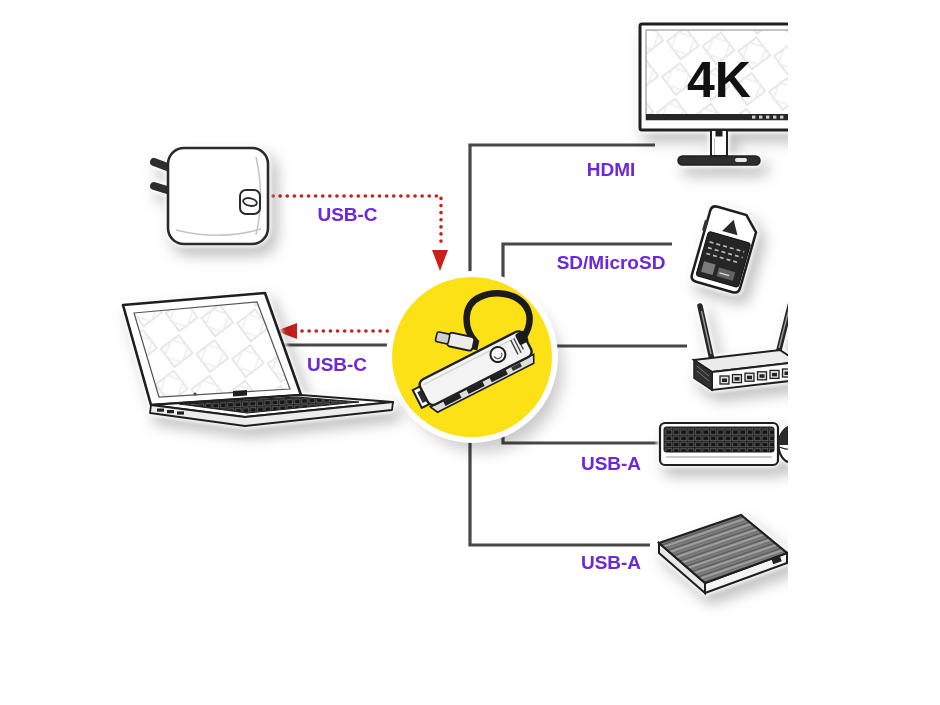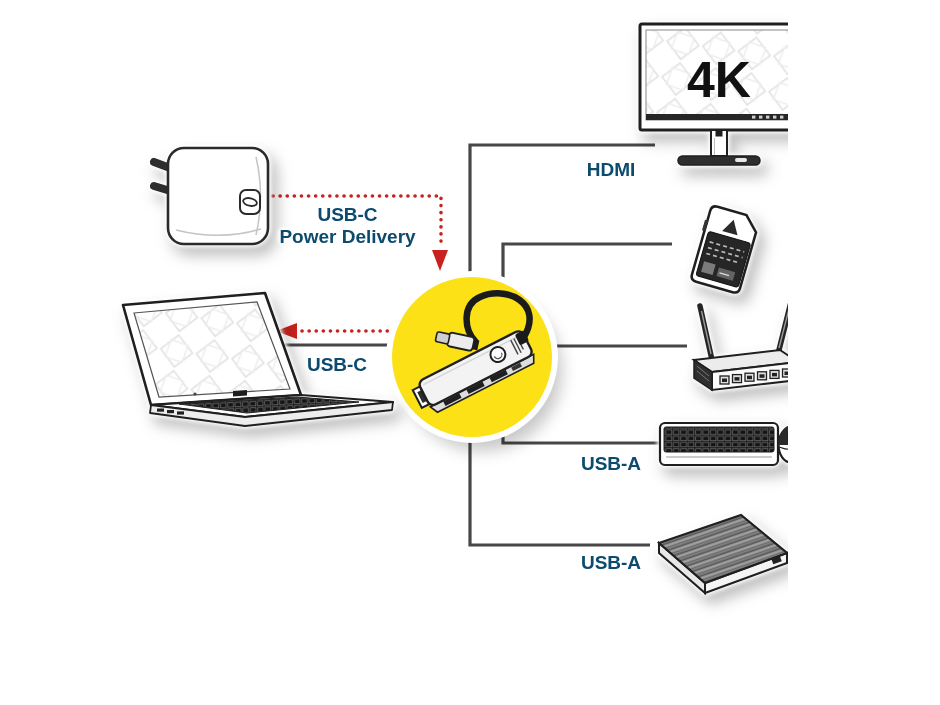--- a/index.html
+++ b/index.html
@@ -12,21 +12,21 @@
   .device{
     position:absolute;z-index:3;
     filter:drop-shadow(0 0 2.5px #fff) drop-shadow(0 0 2px #fff) drop-shadow(6px 8px 7px rgba(0,0,0,.26));
   }
   .hub-circle{
     position:absolute;left:392px;top:277px;width:160px;height:160px;border-radius:50%;
     background:#FBE116;z-index:2;
     box-shadow:0 0 0 6px #ffffff, 10px 14px 16px rgba(0,0,0,.22);
   }
   .label{
-    position:absolute;z-index:4;font-weight:700;font-size:19px;line-height:22px;color:#0c4a6e;
+    position:absolute;z-index:4;font-weight:700;font-size:19px;line-height:22px;color:#6d28d9;
     text-align:center;white-space:nowrap;
     text-shadow:0 0 4px #fff,0 0 4px #fff,0 0 4px #fff,0 0 6px #fff,0 0 6px #fff,0 0 8px #fff;
   }
   .label-power{left:240px;top:204px;width:215px;}
   .label-usbc-laptop{left:292px;top:354px;width:90px;}
   .label-hdmi{left:551px;top:159px;width:120px;}
   .label-sd{left:546px;top:252px;width:130px;}
   .label-lan{left:546px;top:353px;width:130px;}
   .label-usba-top{left:551px;top:453px;width:120px;}
   .label-usba-bottom{left:551px;top:552px;width:120px;}
@@ -218,20 +218,20 @@
       </defs>
       <polygon points="14,38 60,78 60,88 14,48" fill="#e8e8e8" stroke="#1f1f1f" stroke-width="2"></polygon>
       <polygon points="60,78 142,48 142,58 60,88" fill="#f4f4f4" stroke="#1f1f1f" stroke-width="2"></polygon>
       <rect x="127" y="52.5" width="9" height="5.5" fill="#222222" transform="rotate(-20 131.5 55)"></rect>
       <polygon points="14,38 96,10 142,48 60,78" fill="url(#woodH)" stroke="#1f1f1f" stroke-width="2.2"></polygon>
     </svg>
   </div>
 
   <div class="label label-power">
     <div>USB-C</div>
-    <div>Power Delivery</div>
   </div>
   <div class="label label-usbc-laptop">USB-C</div>
   <div class="label label-hdmi">HDMI</div>
+  <div class="label label-sd">SD/MicroSD</div>
   <div class="label label-usba-top">USB-A</div>
   <div class="label label-usba-bottom">USB-A</div>
 
 </div>
 
 </body></html>

